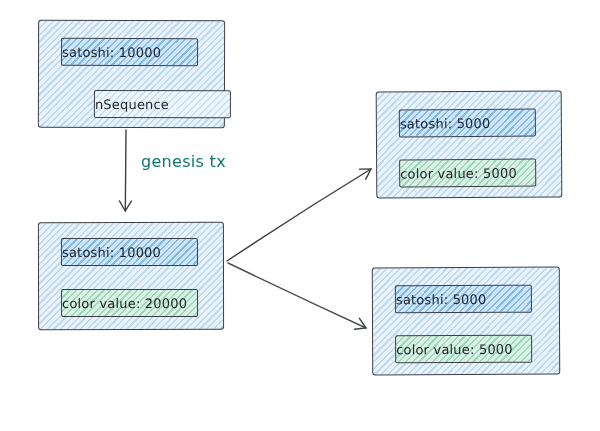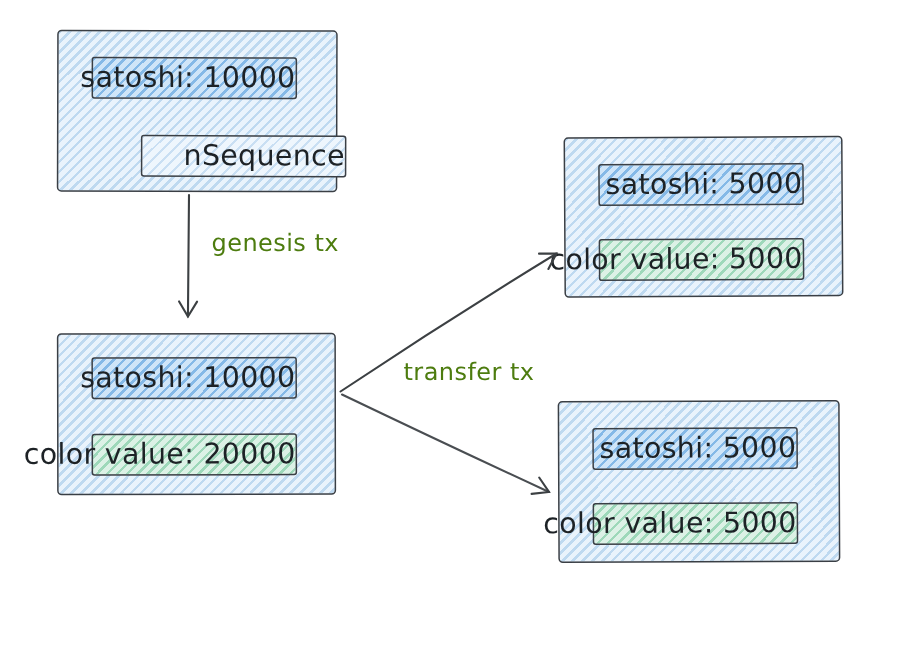--- a/index.html
+++ b/index.html
@@ -33,22 +33,22 @@
   .field {
     position: absolute;
     left: 22px;
     width: 137px;
     height: 28px;
     border: 1.4px solid #3a3f45;
     border-radius: 2px;
     box-sizing: border-box;
     display: flex;
     align-items: center;
-    justify-content: flex-end;
-    font-size: 19px;
+    justify-content: flex-start;
+    font-size: 13px;
     letter-spacing: 0.2px;
     color: #1d2226;
     white-space: nowrap;
   }
   .f-satoshi {
     background-color: #cfe5f8;
     background-image: repeating-linear-gradient(
       135deg,
       #85b9e7 0px, #85b9e7 1.7px,
       #cfe5f8 1.7px, #cfe5f8 4.8px
@@ -73,21 +73,21 @@
   .fa1 { top: 17px; } .fa2 { top: 69px; margin-left: 33px; }
   .fb1 { top: 15px; } .fb2 { top: 66px; }
   .fc1 { top: 17px; } .fc2 { top: 67px; }
   .fd1 { top: 17px; } .fd2 { top: 67px; }
 
   
   .edge-label {
     position: absolute;
     font-size: 16px;
     letter-spacing: 0.3px;
-    color: #4d7c0f;
+    color: #0f766e;
     white-space: nowrap;
   }
   #genesis-label  { left: 141px; top: 152px; }
   #transfer-label { left: 269px; top: 238px; }
 
   svg.arrows {
     position: absolute;
     left: 0; top: 0;
     width: 600px; height: 431px;
     pointer-events: none;
@@ -139,15 +139,14 @@
       <marker id="ah" markerUnits="userSpaceOnUse" markerWidth="26" markerHeight="22" viewBox="-13 -11 26 22" refX="0" refY="0" orient="auto">
         <path d="M-10,-6 L0,0 L-10,6" fill="none" stroke="#3c4043" stroke-width="1.4" stroke-linecap="round"></path>
       </marker>
     </defs>
     <path d="M126,130 L125.3,211" fill="none" stroke="#3c4043" stroke-width="1.4" stroke-linecap="round" marker-end="url(#ah)"></path>
     <path d="M227,261 Q299,213 371,169" fill="none" stroke="#3c4043" stroke-width="1.4" stroke-linecap="round" marker-end="url(#ah)"></path>
     <path d="M228,263 Q299,297 366,328" fill="none" stroke="#4a4e52" stroke-width="1.4" stroke-linecap="round" marker-end="url(#ah)"></path>
   </svg>
 
   <div class="edge-label" id="genesis-label">genesis tx</div>
-  <div class="edge-label" id="transfer-label">transfer tx</div>
 
 </div>
 
 </body></html>

